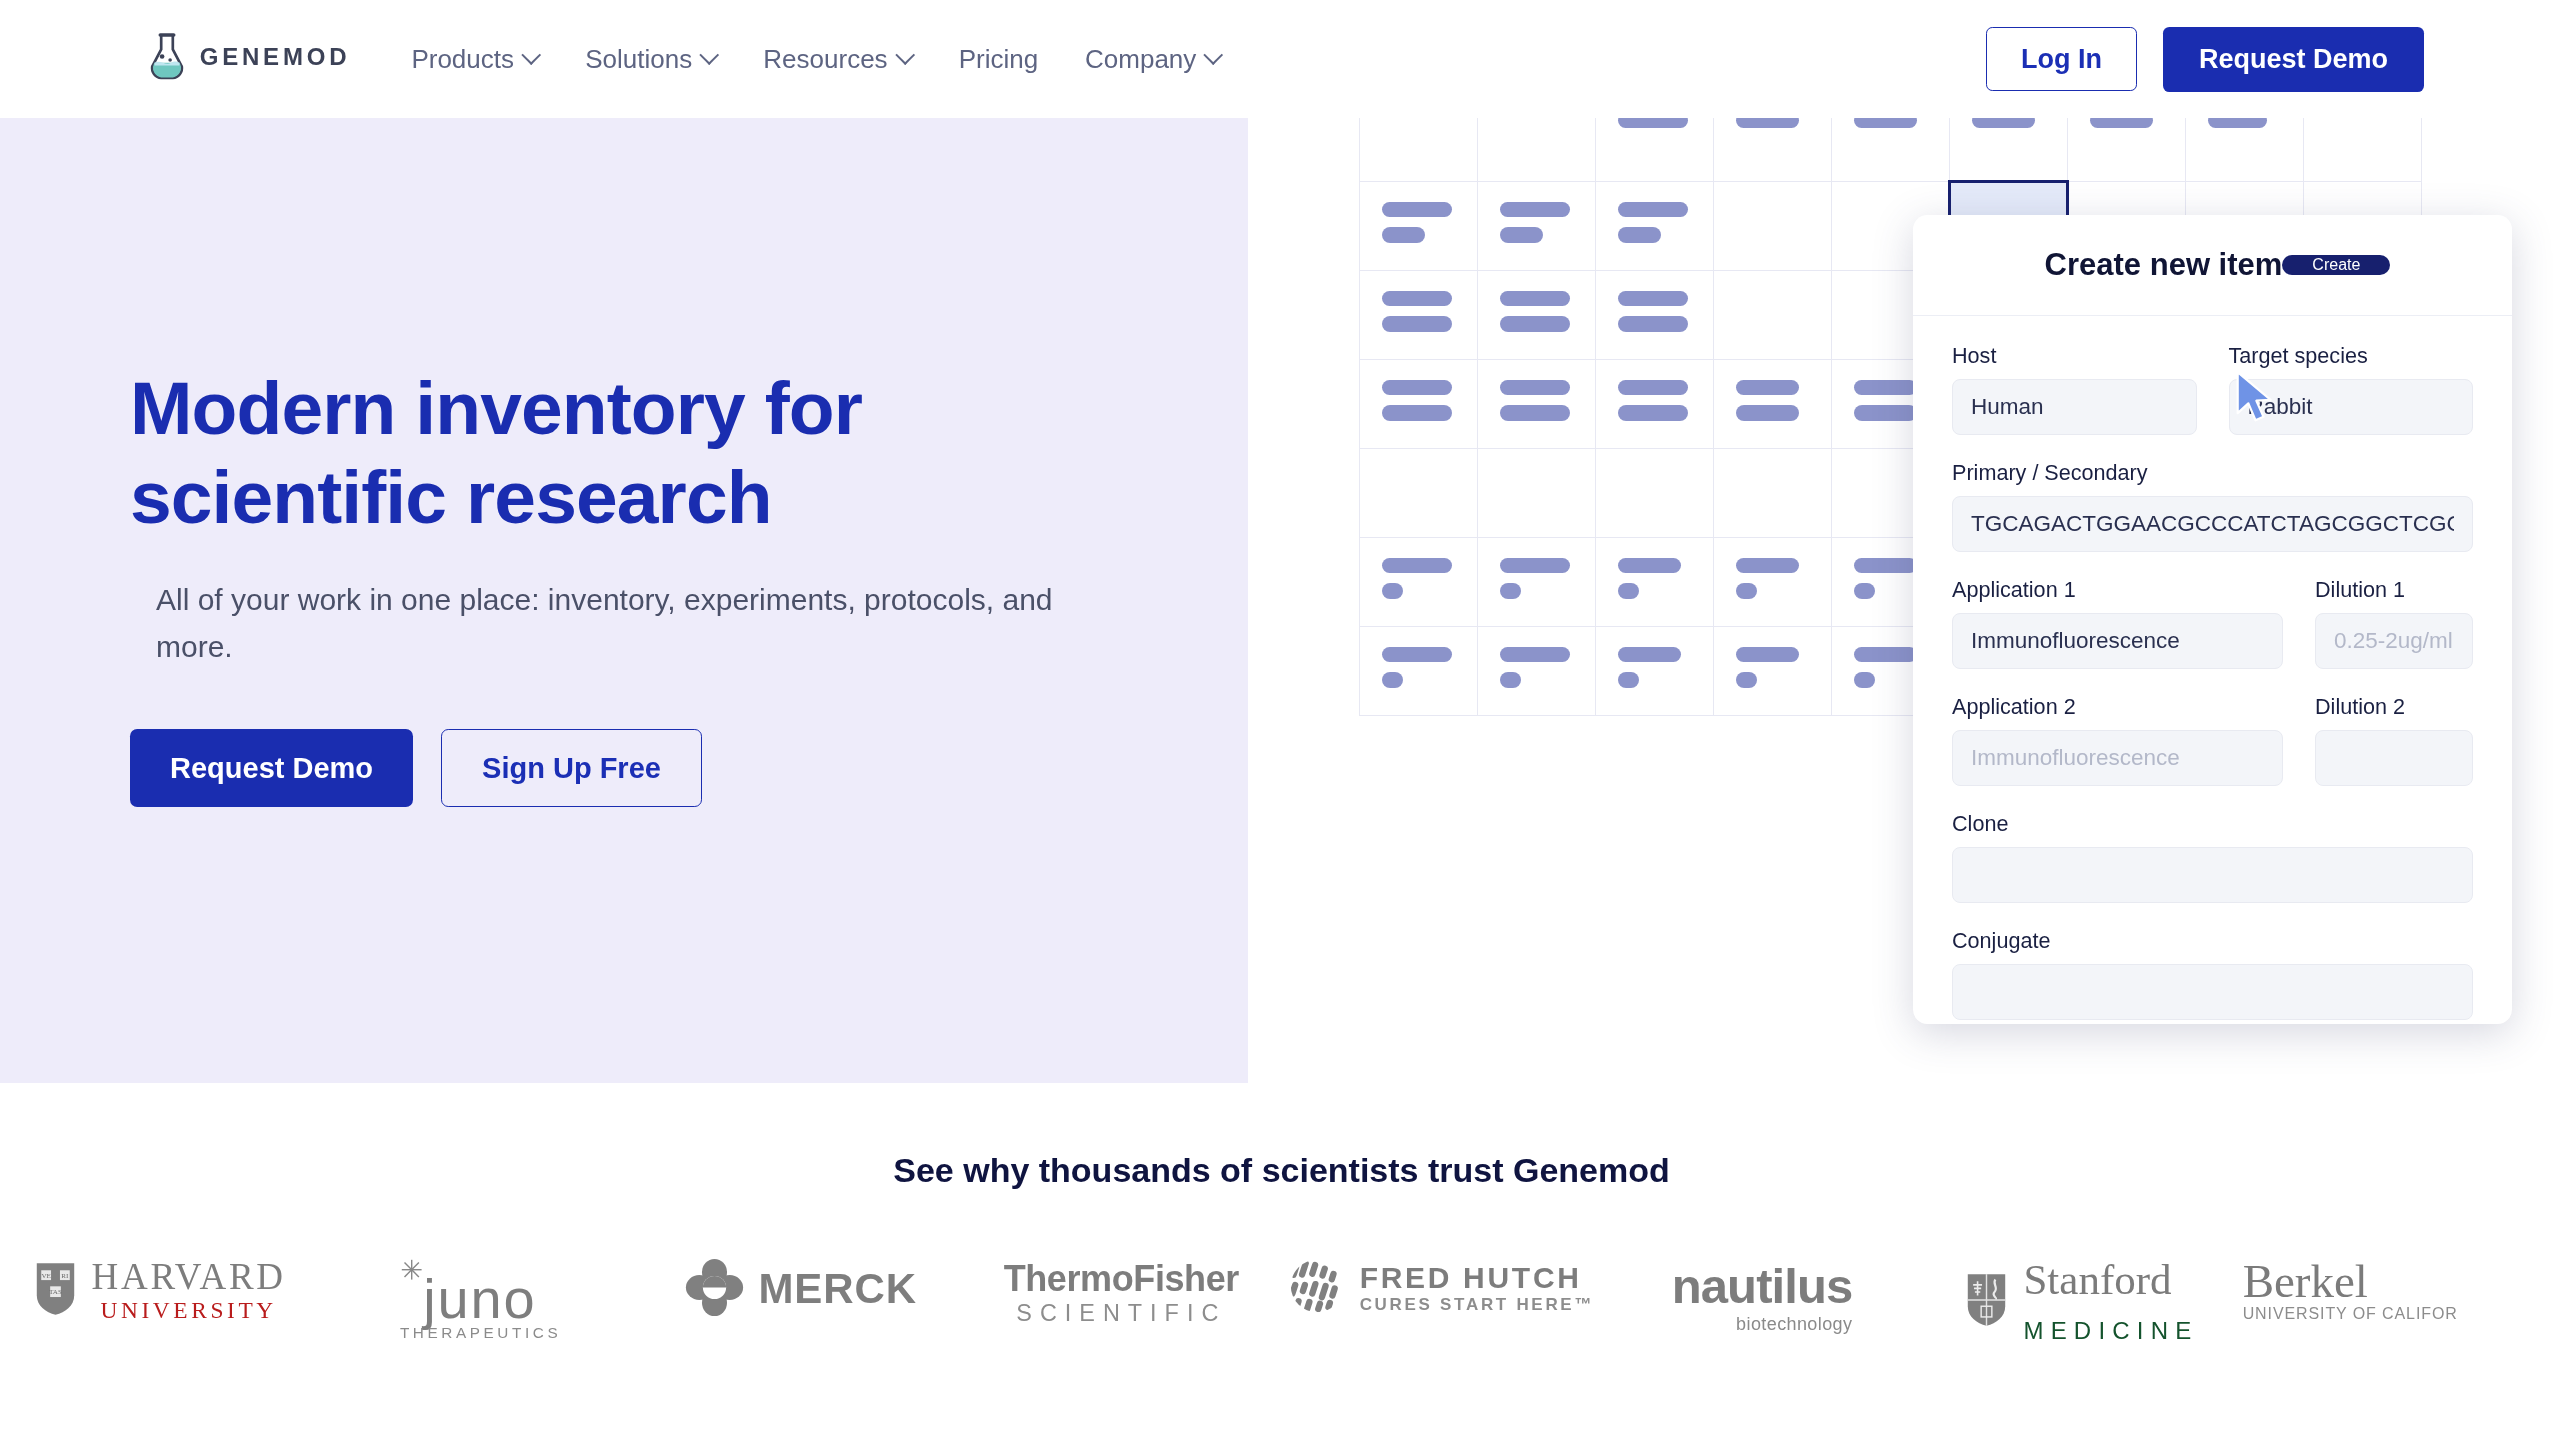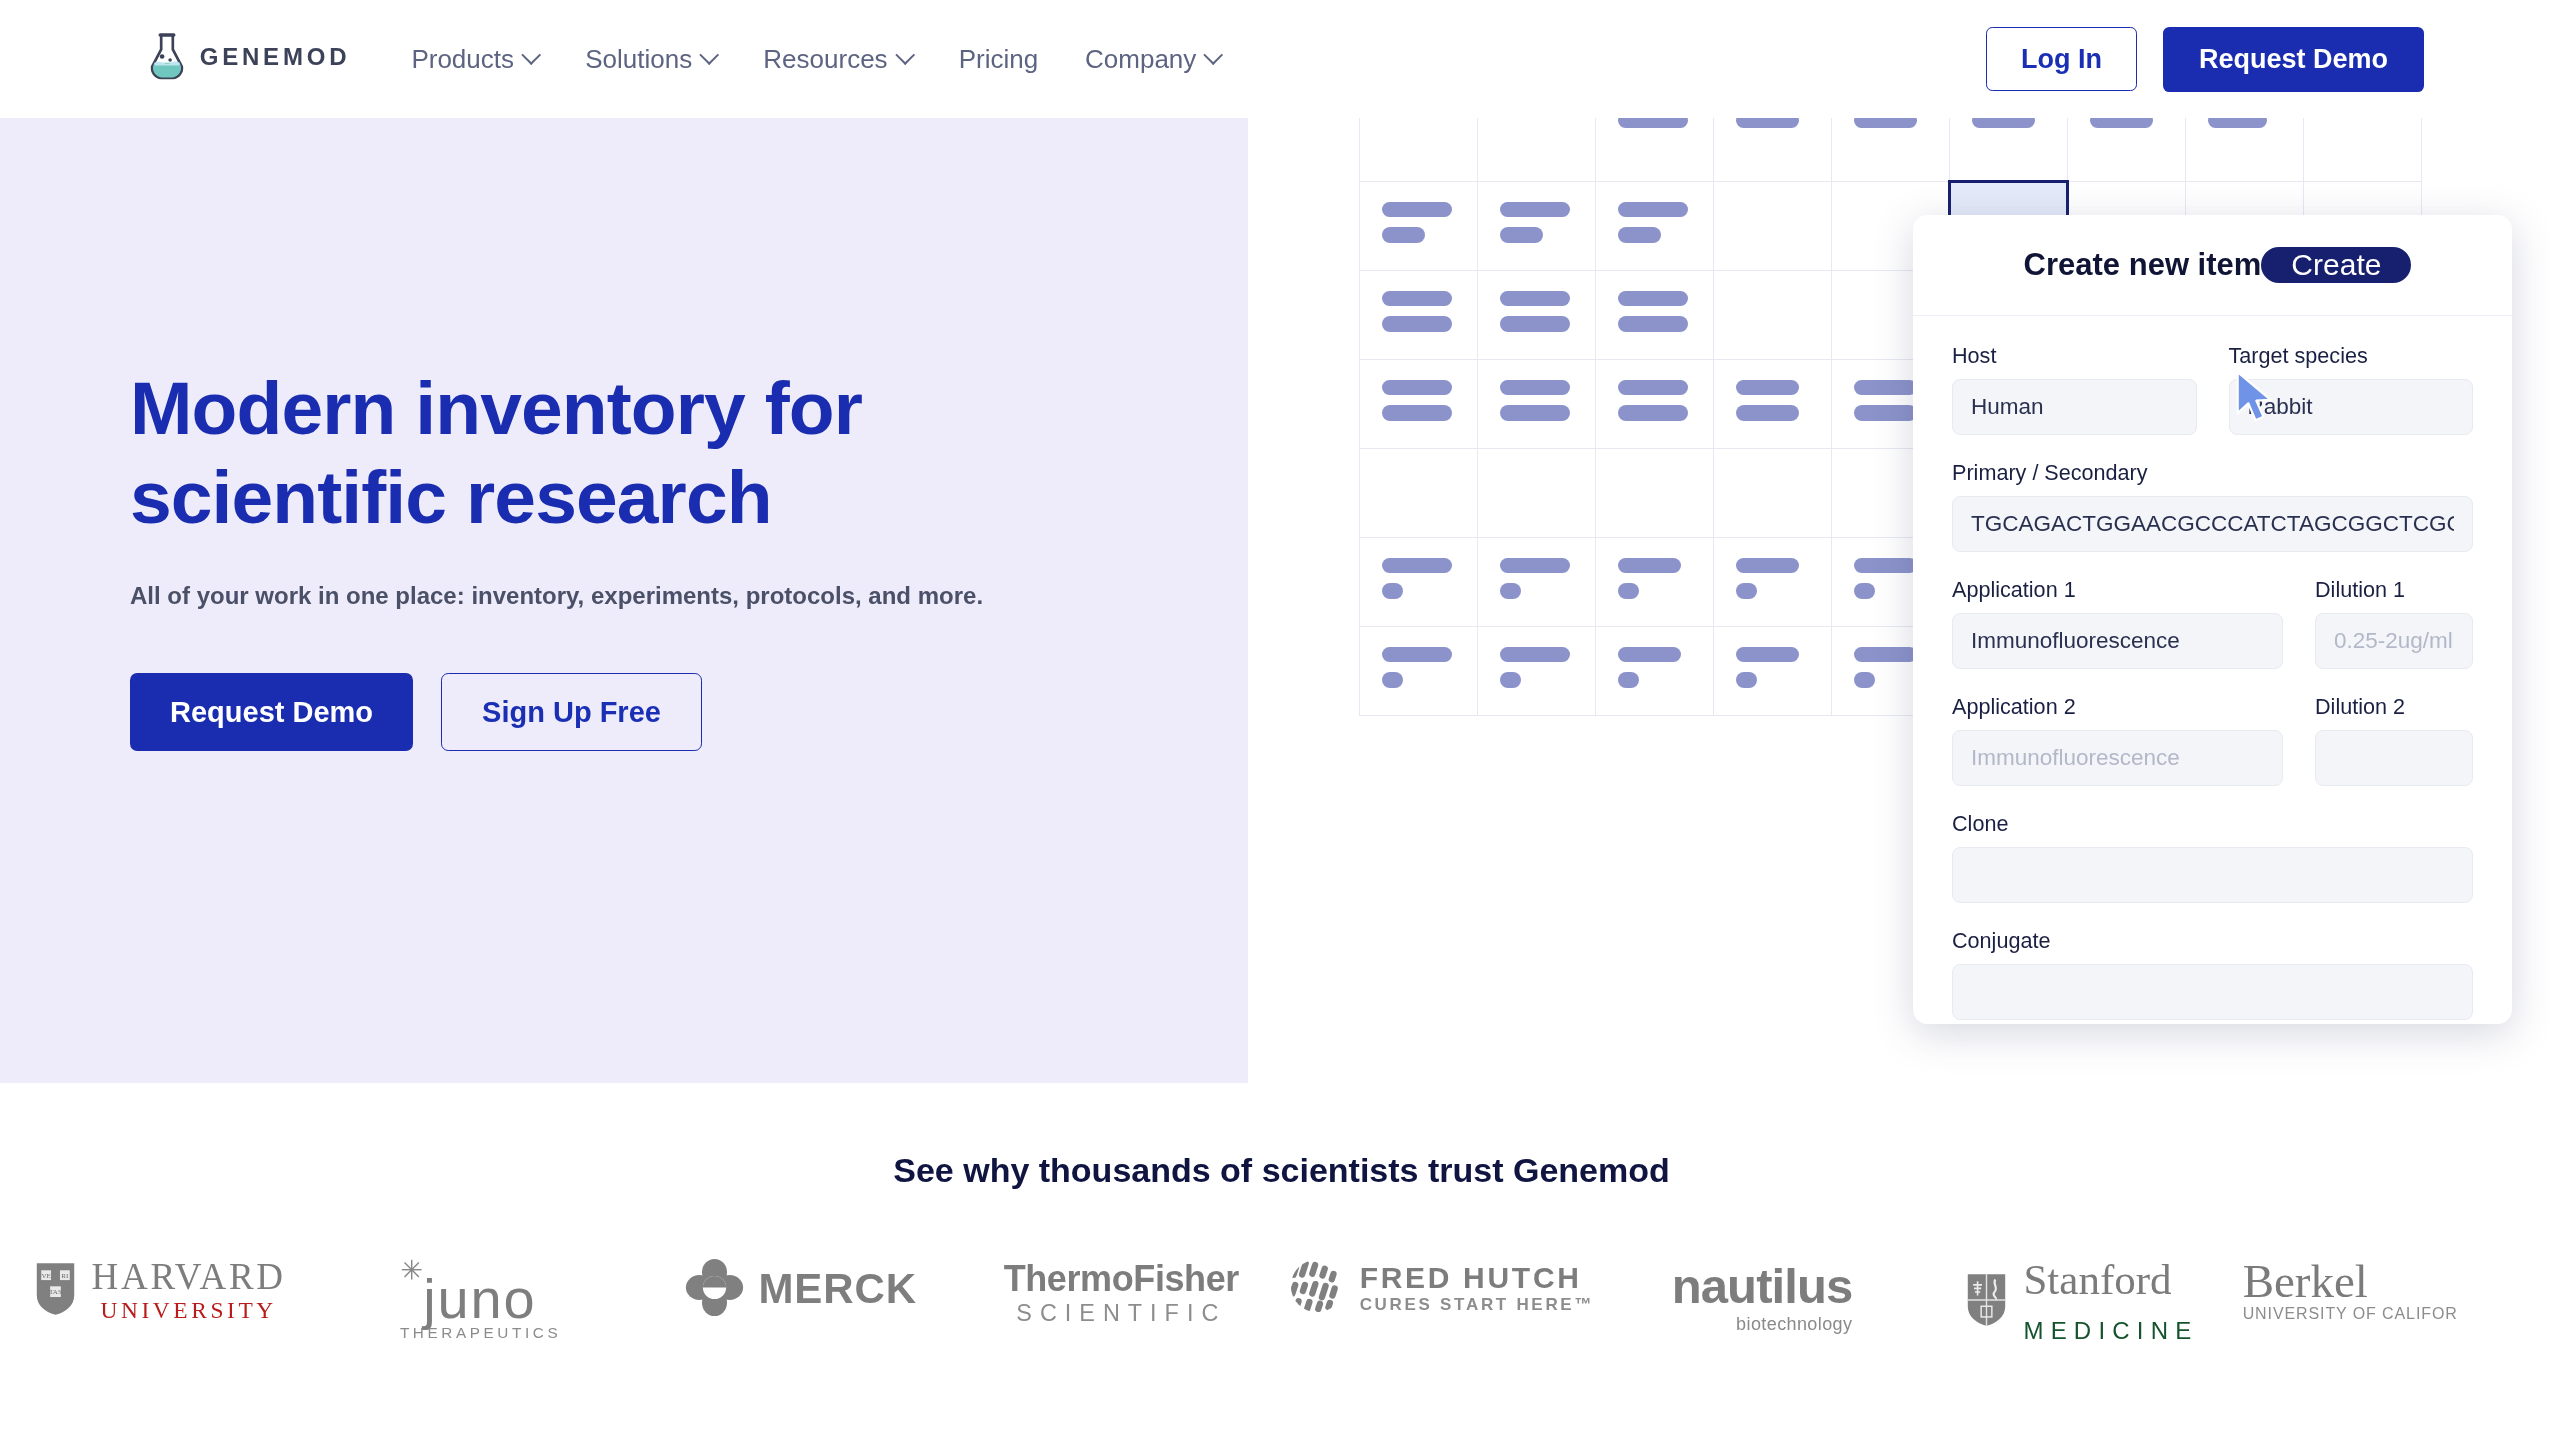--- a/index.html
+++ b/index.html
@@ -65,22 +65,23 @@
     background: #eeecfa;
     z-index: 1;
   }
   .hero-copy { position: absolute; left: 130px; top: 364px; z-index: 5; width: 944px; }
   .hero-title {
     font-size: 75px; line-height: 1.18; font-weight: 700;
     color: #1a2db0; letter-spacing: -0.9px;
   }
   .hero-sub {
     margin-top: 36px;
-    font-size: 24px; line-height: 1.55; color: #4a5068; font-weight: 700;
+    font-size: 30px; line-height: 1.55; color: #4a5068; font-weight: 400;
     max-width: 908px;
+    margin-left: 26px;
   }
   .hero-ctas { margin-top: 59px; display: flex; gap: 28px; }
   .btn-demo-hero {
     border: none; color: #fff; background: #1a2db0;
     font-size: 29px; font-weight: 700;
     padding: 21.6px 40px; border-radius: 7.2px; cursor: pointer;
     font-family: "Liberation Sans", sans-serif;
   }
   .btn-signup {
     border: 1.8px solid #1a2db0; color: #1b2fb5; background: transparent;
@@ -132,21 +133,21 @@
     z-index: 20; overflow: hidden;
   }
   .panel-head {
     height: 101px; border-bottom: 1.8px solid #eceef5;
     display: flex; align-items: center; justify-content: center;
     padding: 0 29px 0 39px;
   }
   .panel-title { font-size: 31px; font-weight: 700; color: #101535; }
   .btn-create {
     background: #17206e; color: #fff; border: none;
-    font-size: 30px; font-weight: 400;
+    font-size: 16px; font-weight: 400;
     padding: 1px 30px; border-radius: 27px; cursor: pointer;
     font-family: "Liberation Sans", sans-serif;
   }
   .panel-body { padding: 27px 39px 0 39px; }
   .f-row { display: flex; gap: 32px; margin-bottom: 25px; }
   .f-grow { flex: 1 1 0; min-width: 0; }
   .f-narrow { width: 158px; flex: none; }
   .f-label {
     font-size: 21.6px; color: #1a2042; font-weight: 400;
     margin-bottom: 10px; display: block;

